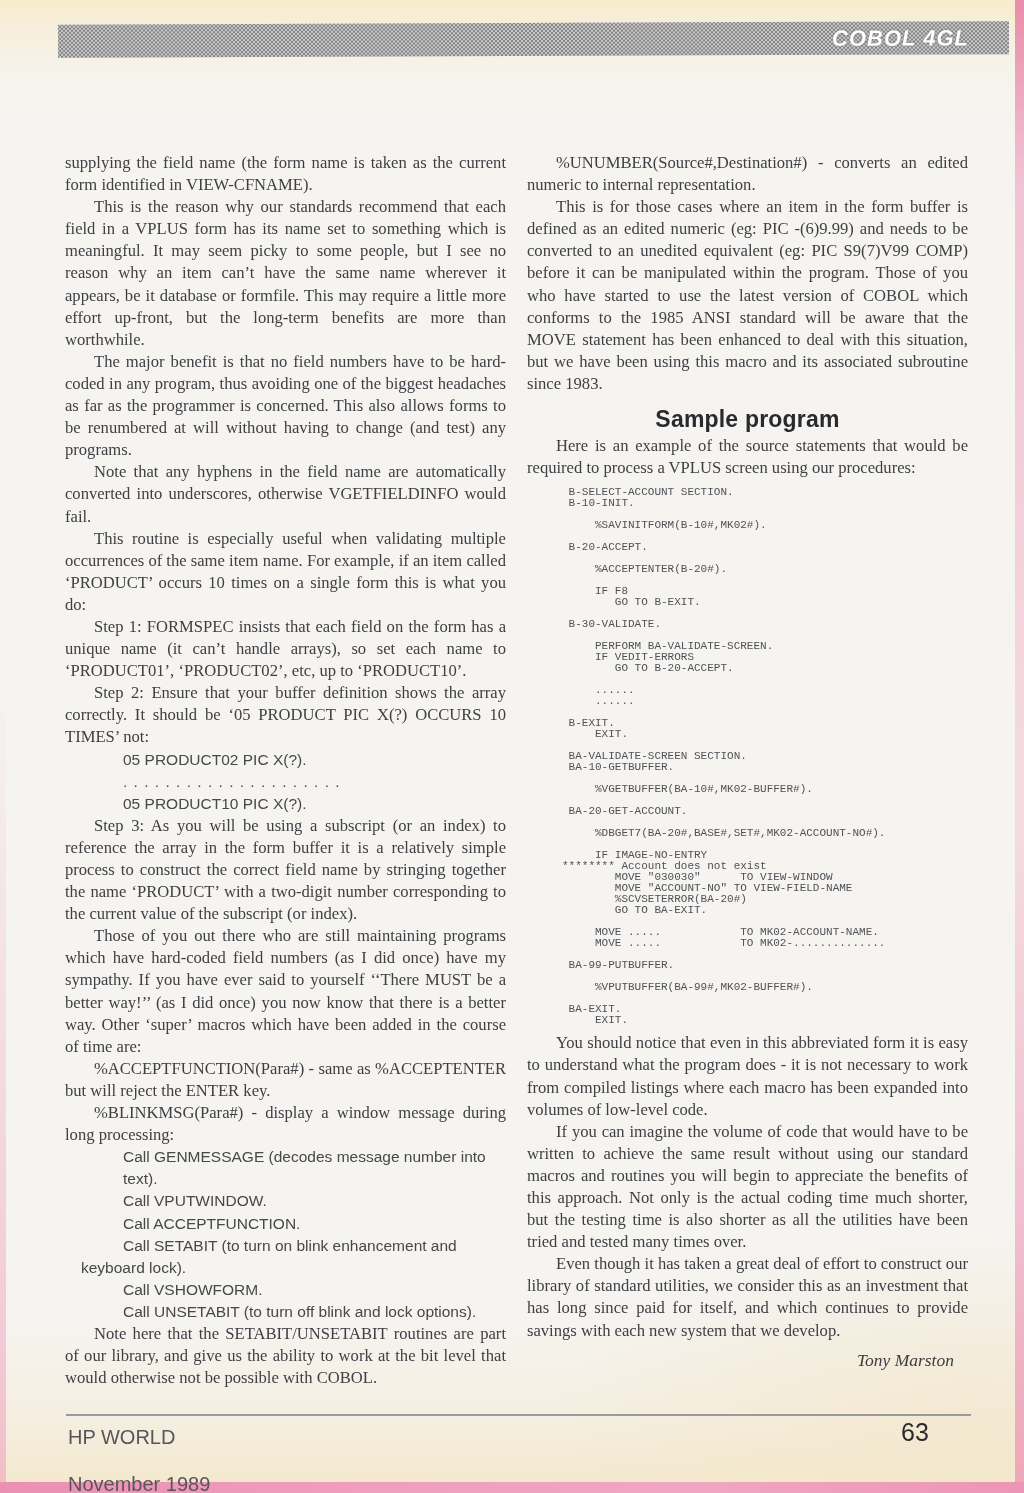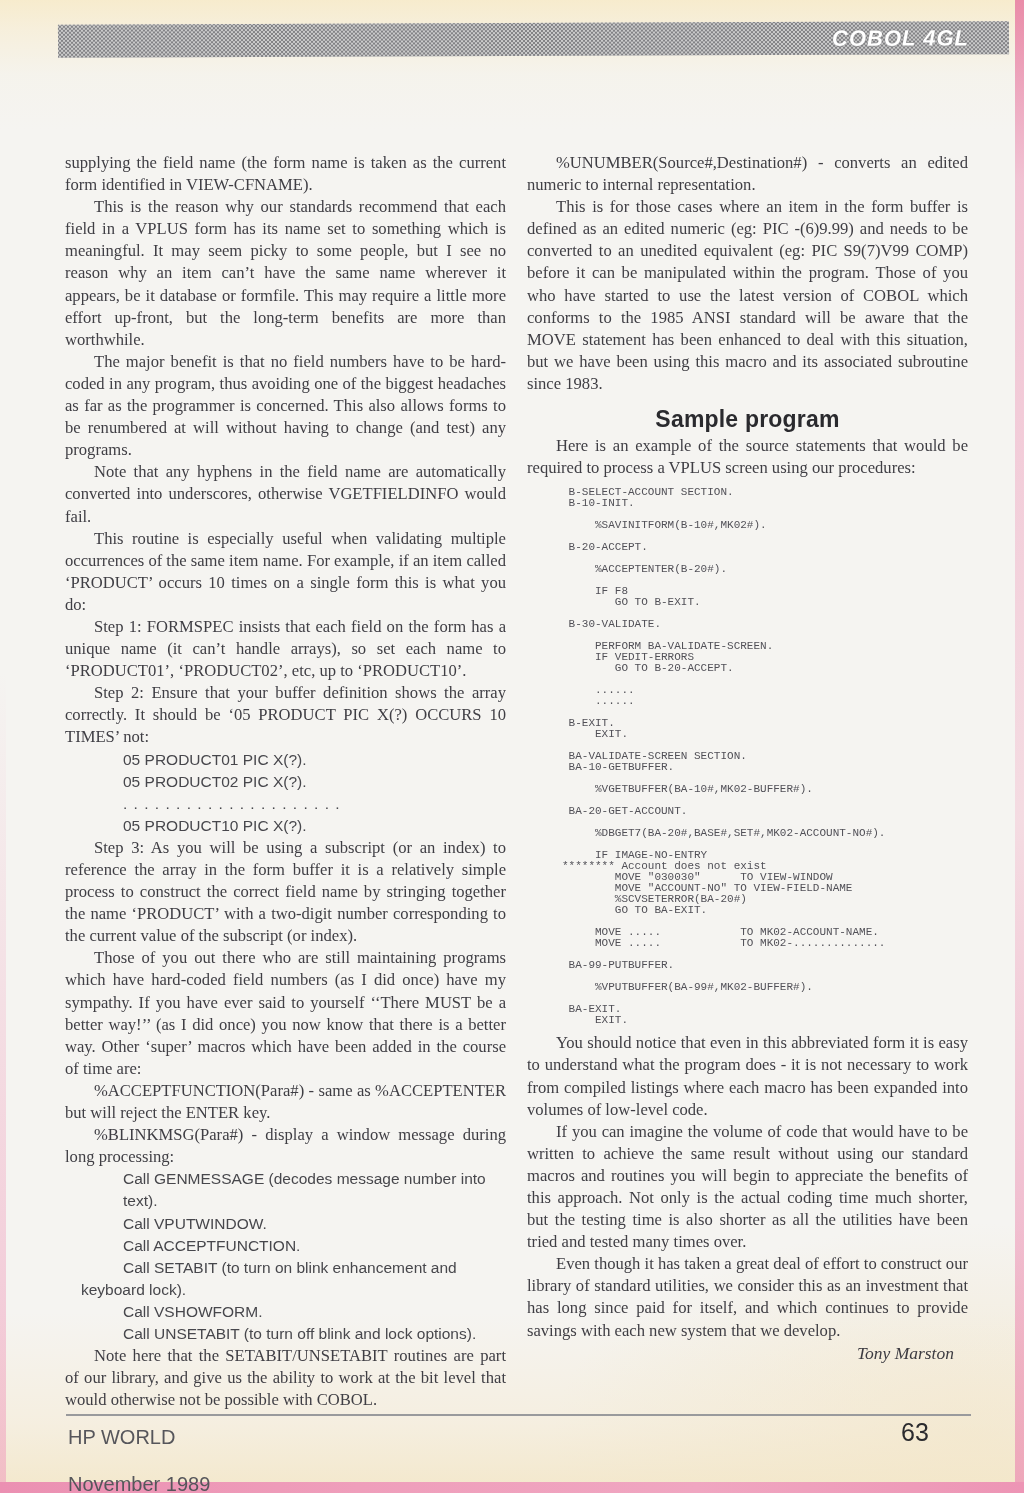--- a/index.html
+++ b/index.html
@@ -68,21 +68,21 @@
     font-weight:bold; font-size:23px; color:#2a2a2e;
     margin:13px 0 5px 0; text-align:center; letter-spacing:0.2px;
   }
   .code-block {
     font-family:"Liberation Mono", "DejaVu Sans Mono", monospace;
     font-size:11px; line-height:11px; color:#515057;
     margin:8px 0 6px 35px; white-space:pre; text-align:left;
   }
   .byline {
     text-align:right; font-style:italic; font-size:17.5px;
-    padding-right:14px; margin-top:0; color:#3c3b41;
+    padding-right:14px; margin-top:7px; color:#3c3b41;
   }
   
   .footer-rule { position:absolute; left:66px; top:1414px; width:905px; height:2px; background:#999a9c; }
   .footer-left {
     position:absolute; left:68px; top:1426px;
     font-family:"Liberation Sans", sans-serif; font-size:20px; color:#56565b;
     display:flex; gap:24px;flex-direction:column;
   }
   .page-number {
     position:absolute; left:901px; top:1418px;
@@ -105,21 +105,20 @@
   <div class="col col-left">
     <p>supplying the field name (the form name is taken as the current form identified in VIEW-CFNAME).</p>
     <p class="ind">This is the reason why our standards recommend that each field in a VPLUS form has its name set to something which is meaningful.  It may seem picky to some people, but I see no reason why an item can’t have the same name wherever it appears, be it database or formfile.  This may require a little more effort up-front, but the long-term benefits are more than worthwhile.</p>
     <p class="ind">The major benefit is that no field numbers have to be hard-coded in any program, thus avoiding one of the biggest headaches as far as the programmer is concerned.  This also allows forms to be renumbered at will without having to change (and test) any programs.</p>
     <p class="ind">Note that any hyphens in the field name are automatically converted into underscores, otherwise VGETFIELDINFO would fail.</p>
     <p class="ind">This routine is especially useful when validating multiple occurrences of the same item name.  For example, if an item called ‘PRODUCT’ occurs 10 times on a single form this is what you do:</p>
     <p class="ind">Step 1: FORMSPEC insists that each field on the form has a unique name (it can’t handle arrays), so set each name to ‘PRODUCT01’, ‘PRODUCT02’, etc, up to ‘PRODUCT10’.</p>
     <p class="ind">Step 2: Ensure that your buffer definition shows the array correctly. It should be  ‘05 PRODUCT PIC X(?) OCCURS 10 TIMES’ not:</p>
 
     <div class="sans-block">
-      <div class="ln">05 PRODUCT01 PIC X(?).</div>
       <div class="ln">05 PRODUCT02 PIC X(?).</div>
       <div class="ln dots">. . . . . . . . . . . . . . . . . . . . .</div>
       <div class="ln">05 PRODUCT10 PIC X(?).</div>
     </div>
 
     <p class="ind">Step 3: As you will be using a subscript (or an index) to reference the array in the form buffer it is a relatively simple process to construct the correct field name by stringing together the name ‘PRODUCT’ with a two-digit number corresponding to the current value of the subscript (or index).</p>
     <p class="ind">Those of you out there who are still maintaining programs which have hard-coded field numbers (as I did once) have my sympathy.  If you have ever said to yourself ‘‘There MUST be a better way!’’  (as I did once) you now know that there is a better way.  Other ‘super’ macros which have been added in the course of time are:</p>
     <p class="ind">%ACCEPTFUNCTION(Para#) - same as %ACCEPTENTER but will reject the ENTER key.</p>
     <p class="ind">%BLINKMSG(Para#) - display a window message during long processing:</p>
 

